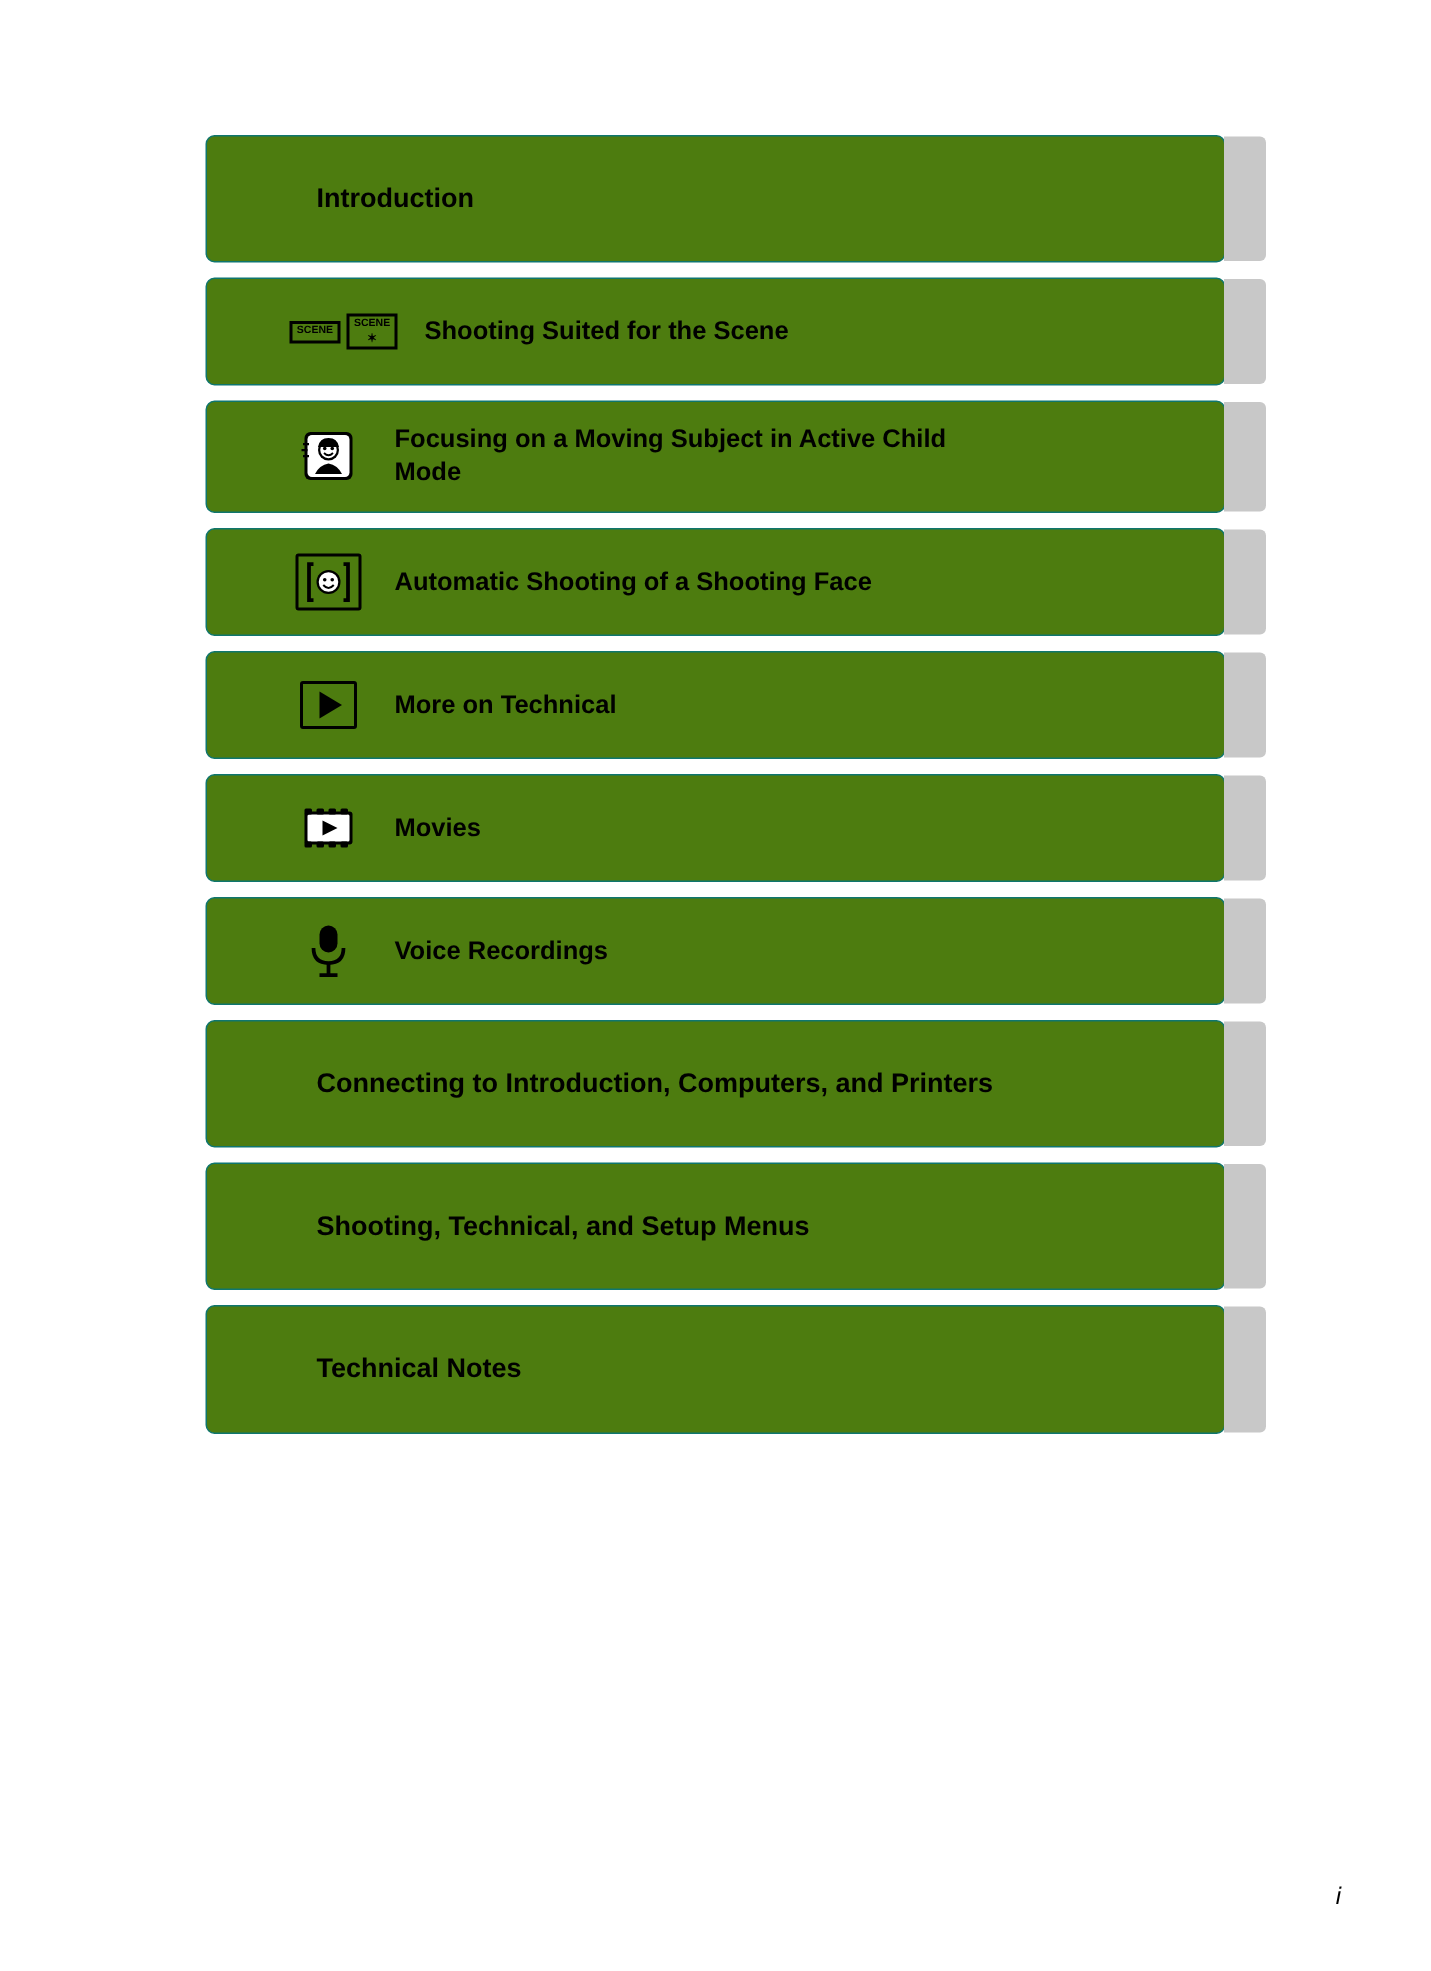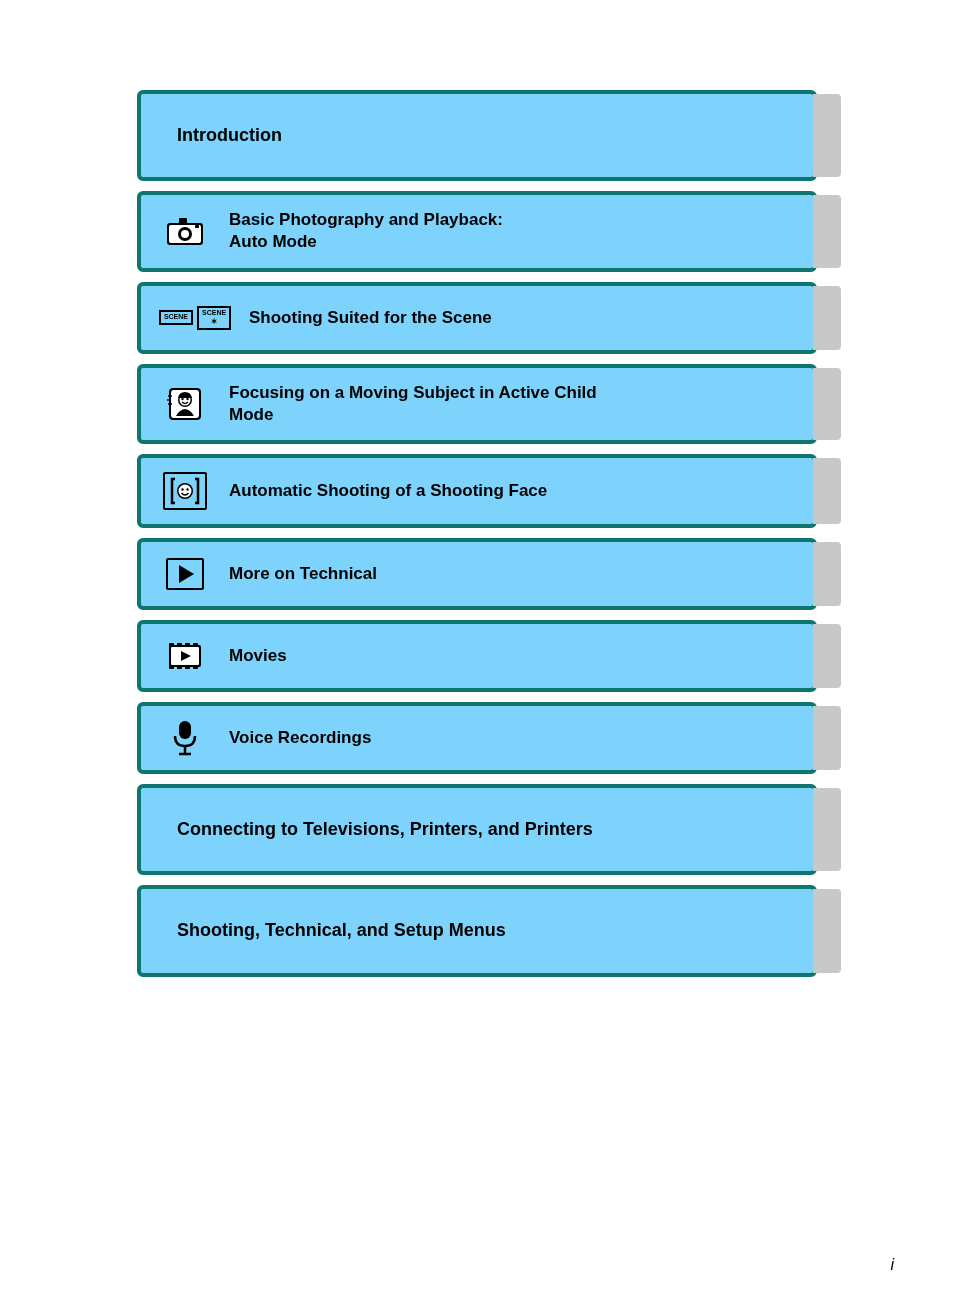--- a/index.html
+++ b/index.html
@@ -20,27 +20,28 @@
     }
 
     .toc-wrapper {
       width: 680px;
       margin: 0 auto;
     }
 
     .toc-item {
       display: flex;
       align-items: center;
-      border: 4px solid #0f766e;
+      border: 1px solid #0f766e;
       border-radius: 6px;
       margin-bottom: 10px;
-      background: #7dd3fc;
+      background: #4d7c0f;
       min-height: 72px;
       position: relative;
       overflow: visible;
+      padding-left: 37px;
     }
 
     .toc-item-tab {
       position: absolute;
       right: -28px;
       top: 0;
       width: 28px;
       height: 100%;
       background: #c8c8c8;
       border-radius: 0 4px 4px 0;
@@ -164,36 +165,20 @@
   <div class="toc-wrapper">
 
     <div class="toc-item">
       <div class="toc-item-content no-icon">
         <span class="toc-label-simple">Introduction</span>
       </div>
       <div class="toc-item-tab"></div>
     </div>
 
 
-    <div class="toc-item">
-      <div class="toc-item-content">
-        <div class="toc-icon">
-          <svg width="36" height="30" viewBox="0 0 36 30" fill="none" xmlns="http://www.w3.org/2000/svg">
-            <rect x="0" y="7" width="36" height="22" rx="3" fill="#000"></rect>
-            <rect x="2" y="9" width="32" height="18" rx="2" fill="#fff"></rect>
-            <circle cx="18" cy="18" r="7" fill="#000"></circle>
-            <circle cx="18" cy="18" r="4" fill="#fff"></circle>
-            <rect x="12" y="2" width="8" height="6" rx="1" fill="#000"></rect>
-            <rect x="28" y="9" width="4" height="3" rx="1" fill="#000"></rect>
-          </svg>
-        </div>
-        <span class="toc-label">Basic Photography and Playback:<br>Auto Mode</span>
-      </div>
-      <div class="toc-item-tab"></div>
-    </div>
 
     <div class="toc-item">
       <div class="toc-item-content">
         <div class="toc-icon wide">
           <div class="icon-scene-double">
             <div class="icon-scene-box">
               <span class="scene-label">SCENE</span>
             </div>
             <div class="icon-scene-box">
               <span class="scene-label">SCENE</span>
@@ -313,29 +298,35 @@
             <line x1="8" y1="34" x2="20" y2="34" stroke="#000" stroke-width="2.5"></line>
           </svg>
         </div>
         <span class="toc-label">Voice Recordings</span>
       </div>
       <div class="toc-item-tab"></div>
     </div>
 
     <div class="toc-item">
       <div class="toc-item-content no-icon">
-        <span class="toc-label-simple">Connecting to Televisions, Printers, and Printers</span>
+        <span class="toc-label-simple">Connecting to Introduction, Computers, and Printers</span>
       </div>
       <div class="toc-item-tab"></div>
     </div>
 
     <div class="toc-item">
       <div class="toc-item-content no-icon">
         <span class="toc-label-simple">Shooting, Technical, and Setup Menus</span>
       </div>
       <div class="toc-item-tab"></div>
     </div>
 
+    <div class="toc-item">
+      <div class="toc-item-content no-icon">
+        <span class="toc-label-simple">Technical Notes</span>
+      </div>
+      <div class="toc-item-tab"></div>
+    </div>
 
   </div>
 
   <div class="page-number">i</div>
 </div>
 
 </body></html>

